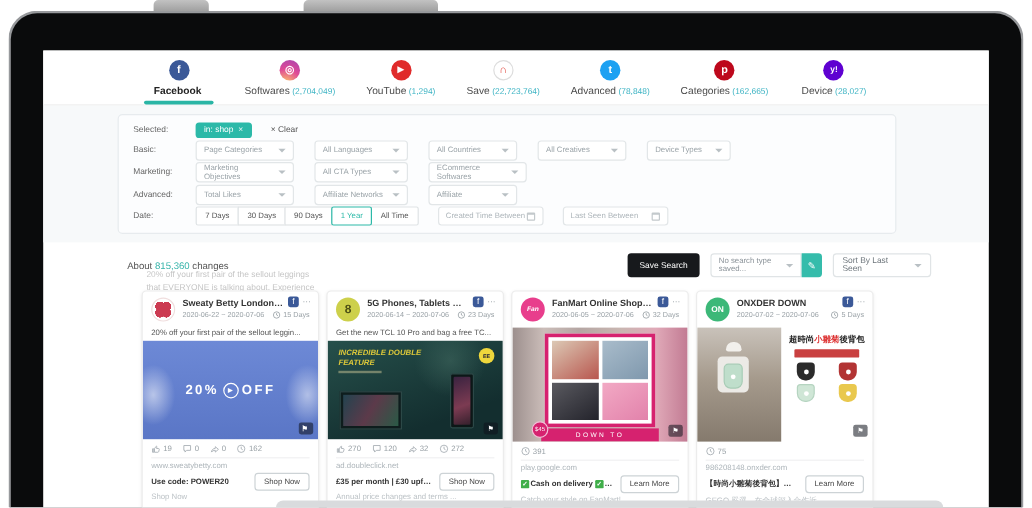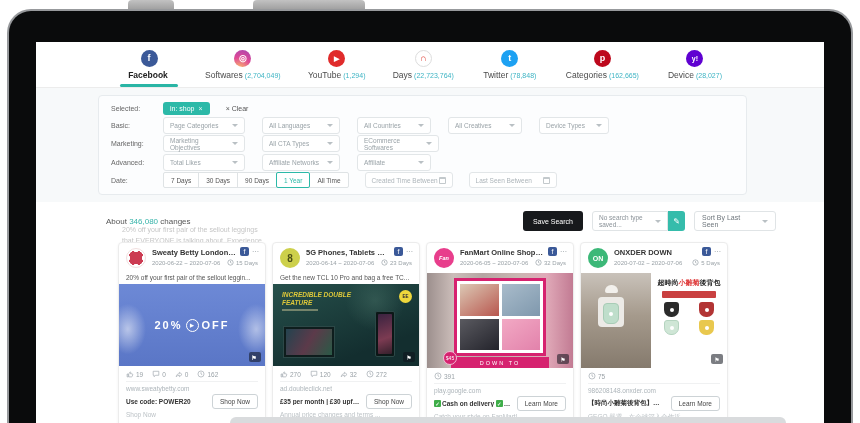--- a/index.html
+++ b/index.html
@@ -186,25 +186,25 @@
     <div class="tab">
       <span class="tico ic-ig">◎</span>
       <span class="tlbl"><span>Softwares</span><span class="tcnt">(2,704,049)</span></span>
     </div>
     <div class="tab">
       <span class="tico ic-yt">▶</span>
       <span class="tlbl"><span>YouTube</span><span class="tcnt">(1,294)</span></span>
     </div>
     <div class="tab">
       <span class="tico ic-am">∩</span>
-      <span class="tlbl"><span>Days</span><span class="tcnt">(22,723,764)</span></span>
+      <span class="tlbl"><span>Save</span><span class="tcnt">(22,723,764)</span></span>
     </div>
     <div class="tab">
       <span class="tico ic-tw">t</span>
-      <span class="tlbl"><span>Twitter</span><span class="tcnt">(78,848)</span></span>
+      <span class="tlbl"><span>Advanced</span><span class="tcnt">(78,848)</span></span>
     </div>
     <div class="tab">
       <span class="tico ic-pi">p</span>
       <span class="tlbl"><span>Categories</span><span class="tcnt">(162,665)</span></span>
     </div>
     <div class="tab">
       <span class="tico ic-yh">y!</span>
       <span class="tlbl"><span>Device</span><span class="tcnt">(28,027)</span></span>
     </div>
   </div>
@@ -295,21 +295,21 @@
             <span class="cal"></span>
           </span>
       </div>
 
     </div>
   </div>
 
   <div class="results">
     <span class="rtxt">
       <span>About</span>
-      <span class="cnt">346,080</span>
+      <span class="cnt">815,360</span>
       <span>changes</span>
     </span>
     <span class="rspacer"></span>
     <button class="save-btn">Save Search</button>
     <span class="saved-grp">
       <span class="saved-sel">
           <span>No search type saved...</span>
           <span class="crt"></span>
         </span>
       <span class="pencil">

